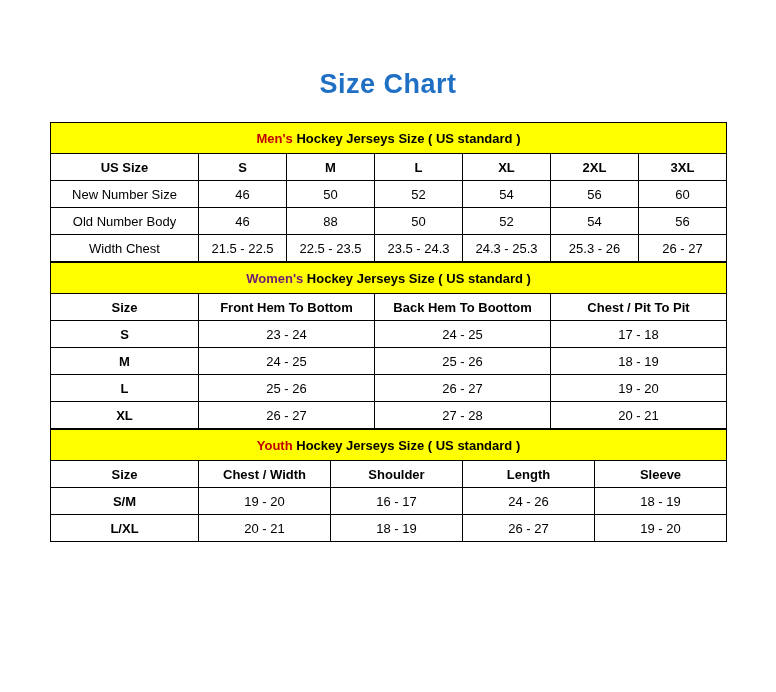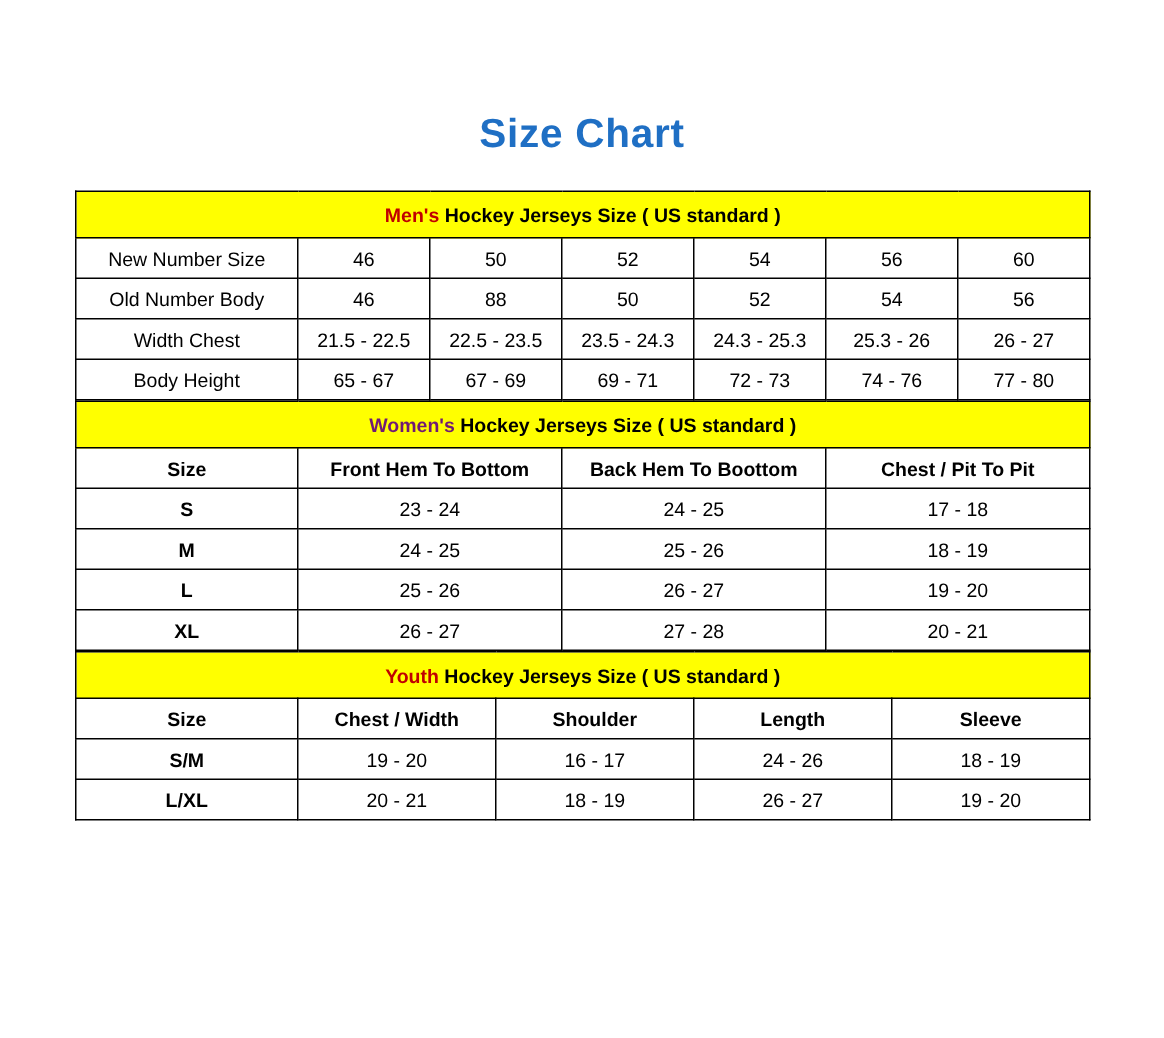--- a/index.html
+++ b/index.html
@@ -14,21 +14,21 @@
     color: #000000;
     position: relative;
   }
   #page-title {
     text-align: center;
     color: #1f6fc4;
     font-size: 27px;
     font-weight: bold;
     letter-spacing: 0.5px;
     padding-top: 62px;
-    margin: 12px 0 22px 0;
+    margin: 7px 0 22px 0;
   }
   .chart-wrap {
     width: 676px;
     margin: 1px auto;
   }
   table.size-table {
     width: 676px;
     border-collapse: collapse;
     table-layout: fixed;
   }
@@ -73,20 +73,29 @@
       <col style="width:88px">
         <col style="width:88px">
         <col style="width:88px">
         <col style="width:88px">
     </colgroup>
     <tbody>
       <tr>
         <td class="section-head" colspan="7"><span class="accent-men">Men's</span><span> Hockey Jerseys Size ( US standard )</span></td>
       </tr>
       <tr>
+        <td class="colhead">US Size</td>
+        <td class="colhead">S</td>
+        <td class="colhead">M</td>
+        <td class="colhead">L</td>
+        <td class="colhead">XL</td>
+        <td class="colhead">2XL</td>
+        <td class="colhead">3XL</td>
+      </tr>
+      <tr>
         <td class="rowlabel">New Number Size</td>
         <td>46</td>
         <td>50</td>
         <td>52</td>
         <td>54</td>
         <td>56</td>
         <td>60</td>
       </tr>
       <tr>
         <td class="rowlabel">Old Number Body</td>
@@ -98,29 +107,20 @@
         <td>56</td>
       </tr>
       <tr>
         <td class="rowlabel">Width Chest</td>
         <td>21.5 - 22.5</td>
         <td>22.5 - 23.5</td>
         <td>23.5 - 24.3</td>
         <td>24.3 - 25.3</td>
         <td>25.3 - 26</td>
         <td>26 - 27</td>
-      </tr>
-      <tr>
-        <td class="rowlabel">Body Height</td>
-        <td>65 - 67</td>
-        <td>67 - 69</td>
-        <td>69 - 71</td>
-        <td>72 - 73</td>
-        <td>74 - 76</td>
-        <td>77 - 80</td>
       </tr>
     </tbody>
   </table>
 
   <table class="size-table">
     <colgroup>
       <col style="width:148px">
         <col style="width:176px">
         <col style="width:176px">
         <col style="width:176px">

